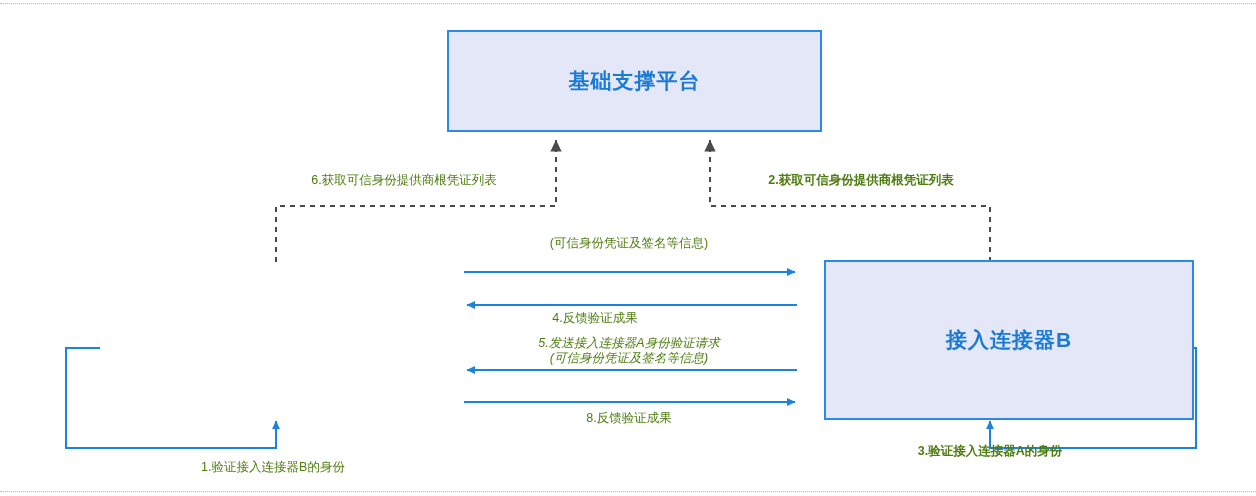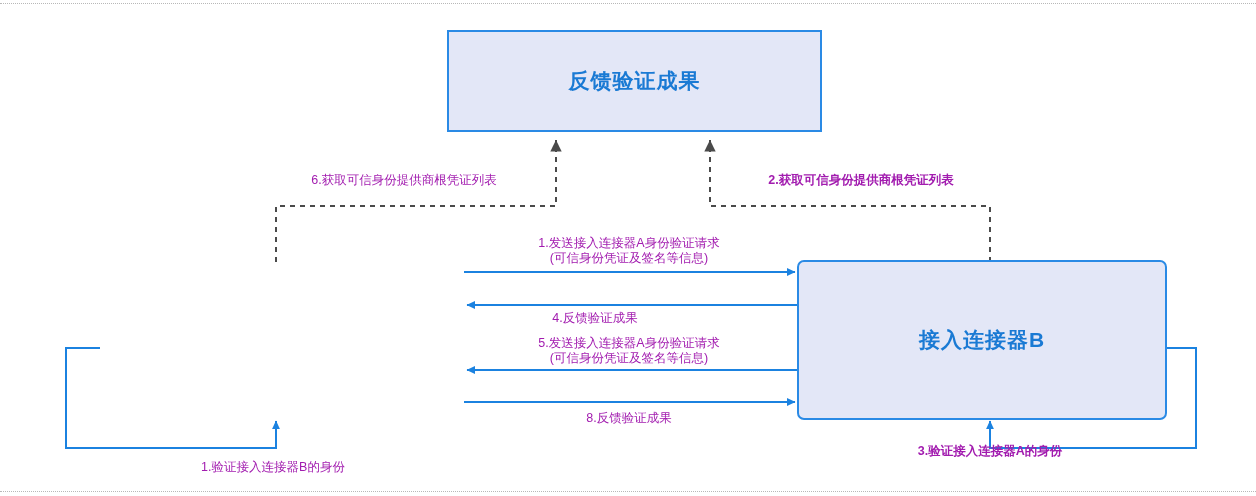--- a/index.html
+++ b/index.html
@@ -46,21 +46,21 @@
   }
   .node-label {
     color: #1a7ad4;
     font-weight: bold;
     font-size: 21px;
     letter-spacing: 1px;
     white-space: nowrap;
   }
   .edge-label {
     position: absolute;
-    color: #a21caf;
+    color: #4d7c0f;
     font-size: 12.5px;
     line-height: 15px;
     white-space: nowrap;
     text-align: center;
     transform: translateX(-50%);
   }
 </style>
 </head>
 <body>
 
@@ -90,46 +90,45 @@
     <path d="M 797,370 L 467,370" fill="none" stroke="#1b82e0" stroke-width="2" marker-end="url(#arrow-blue)"></path>
 
     <path d="M 464,402 L 795,402" fill="none" stroke="#1b82e0" stroke-width="2" marker-end="url(#arrow-blue)"></path>
 
     <path d="M 100,348 L 66,348 L 66,448 L 276,448 L 276,421" fill="none" stroke="#1b82e0" stroke-width="2" marker-end="url(#arrow-blue)"></path>
 
     <path d="M 1166,348 L 1196,348 L 1196,448 L 990,448 L 990,421" fill="none" stroke="#1b82e0" stroke-width="2" marker-end="url(#arrow-blue)"></path>
   </svg>
 
   <div class="node-box" style="left:447px; top:30px; width:375px; height:102px;">
-    <span class="node-label">反馈验证成果</span>
+    <span class="node-label">基础支撑平台</span>
   </div>
 
 
-  <div class="node-box" style="left:797px; top:260px; width:370px; height:160px;border-radius:7px;">
+  <div class="node-box" style="left:824px; top:260px; width:370px; height:160px;">
     <span class="node-label">接入连接器B</span>
   </div>
 
   <div class="edge-label" style="left:404px; top:173px;">
     <div>6.获取可信身份提供商根凭证列表</div>
   </div>
 
   <div class="edge-label" style="left:861px; top:173px;font-weight:bold;">
     <div>2.获取可信身份提供商根凭证列表</div>
   </div>
 
   <div class="edge-label" style="left:629px; top:236px;">
-    <div>1.发送接入连接器A身份验证请求</div>
     <div>(可信身份凭证及签名等信息)</div>
   </div>
 
   <div class="edge-label" style="left:595px; top:311px;">
     <div>4.反馈验证成果</div>
   </div>
 
-  <div class="edge-label" style="left:629px; top:336px;">
+  <div class="edge-label" style="left:629px; top:336px;font-style:italic;">
     <div>5.发送接入连接器A身份验证请求</div>
     <div>(可信身份凭证及签名等信息)</div>
   </div>
 
   <div class="edge-label" style="left:629px; top:411px;">
     <div>8.反馈验证成果</div>
   </div>
 
   <div class="edge-label" style="left:273px; top:460px;">
     <div>1.验证接入连接器B的身份</div>

